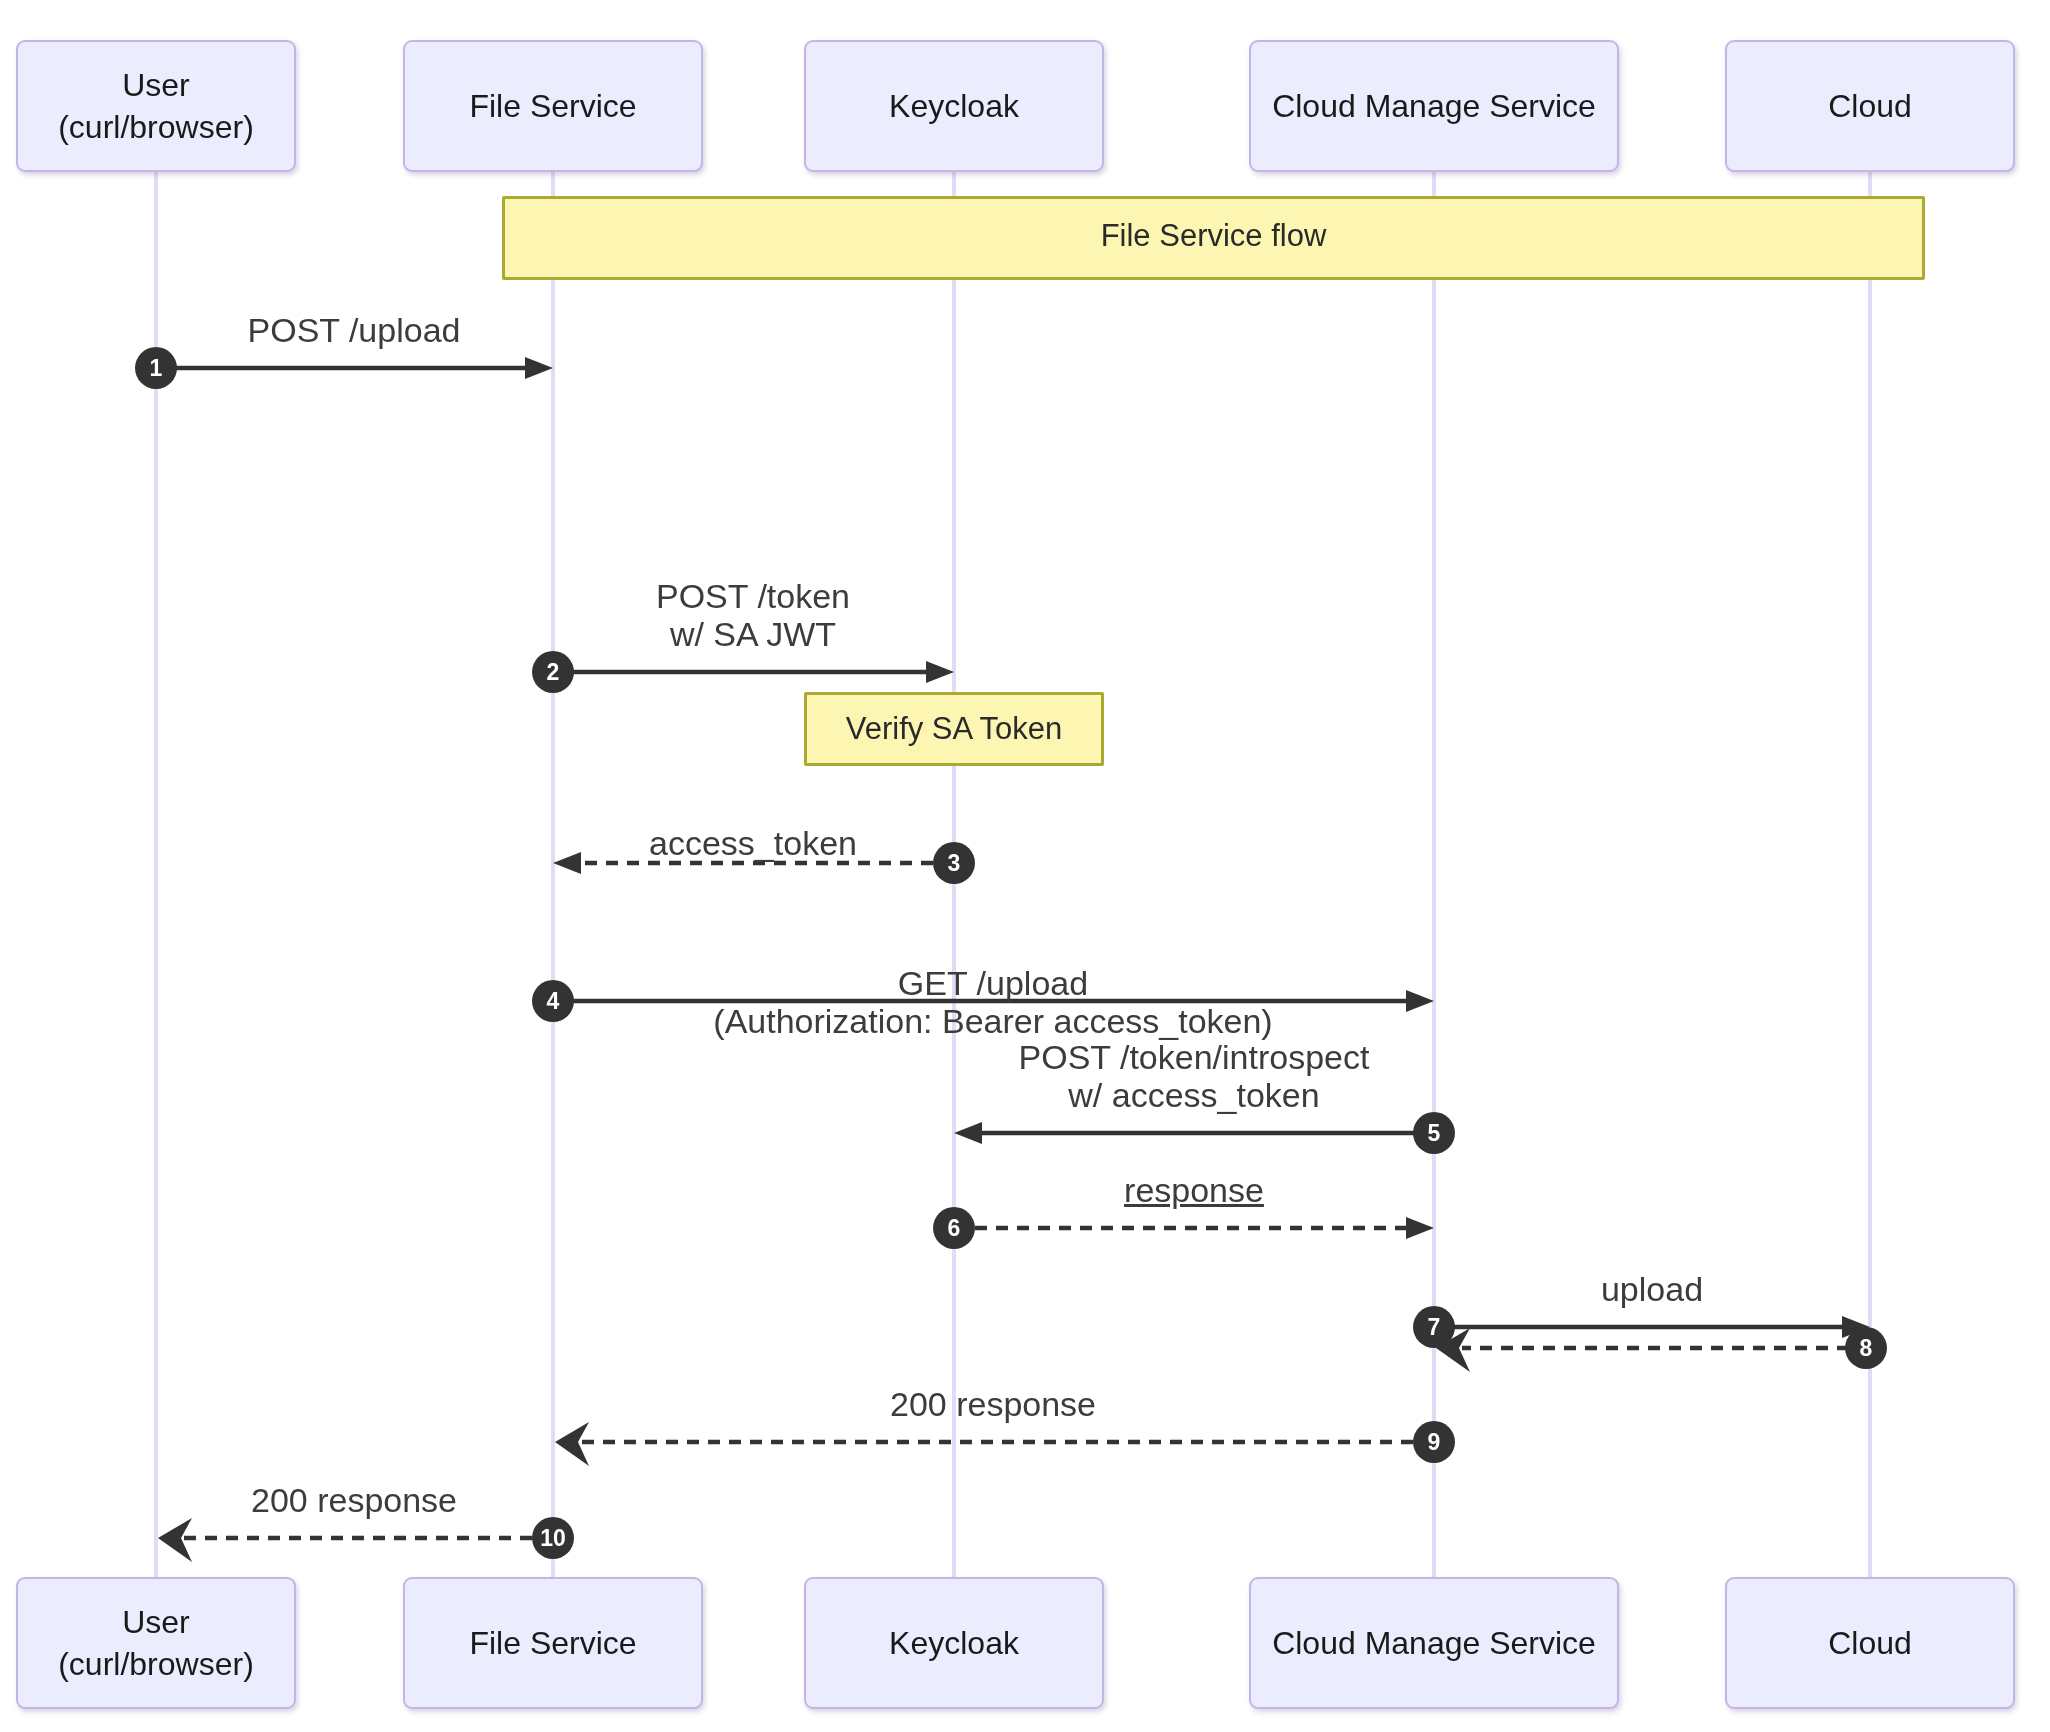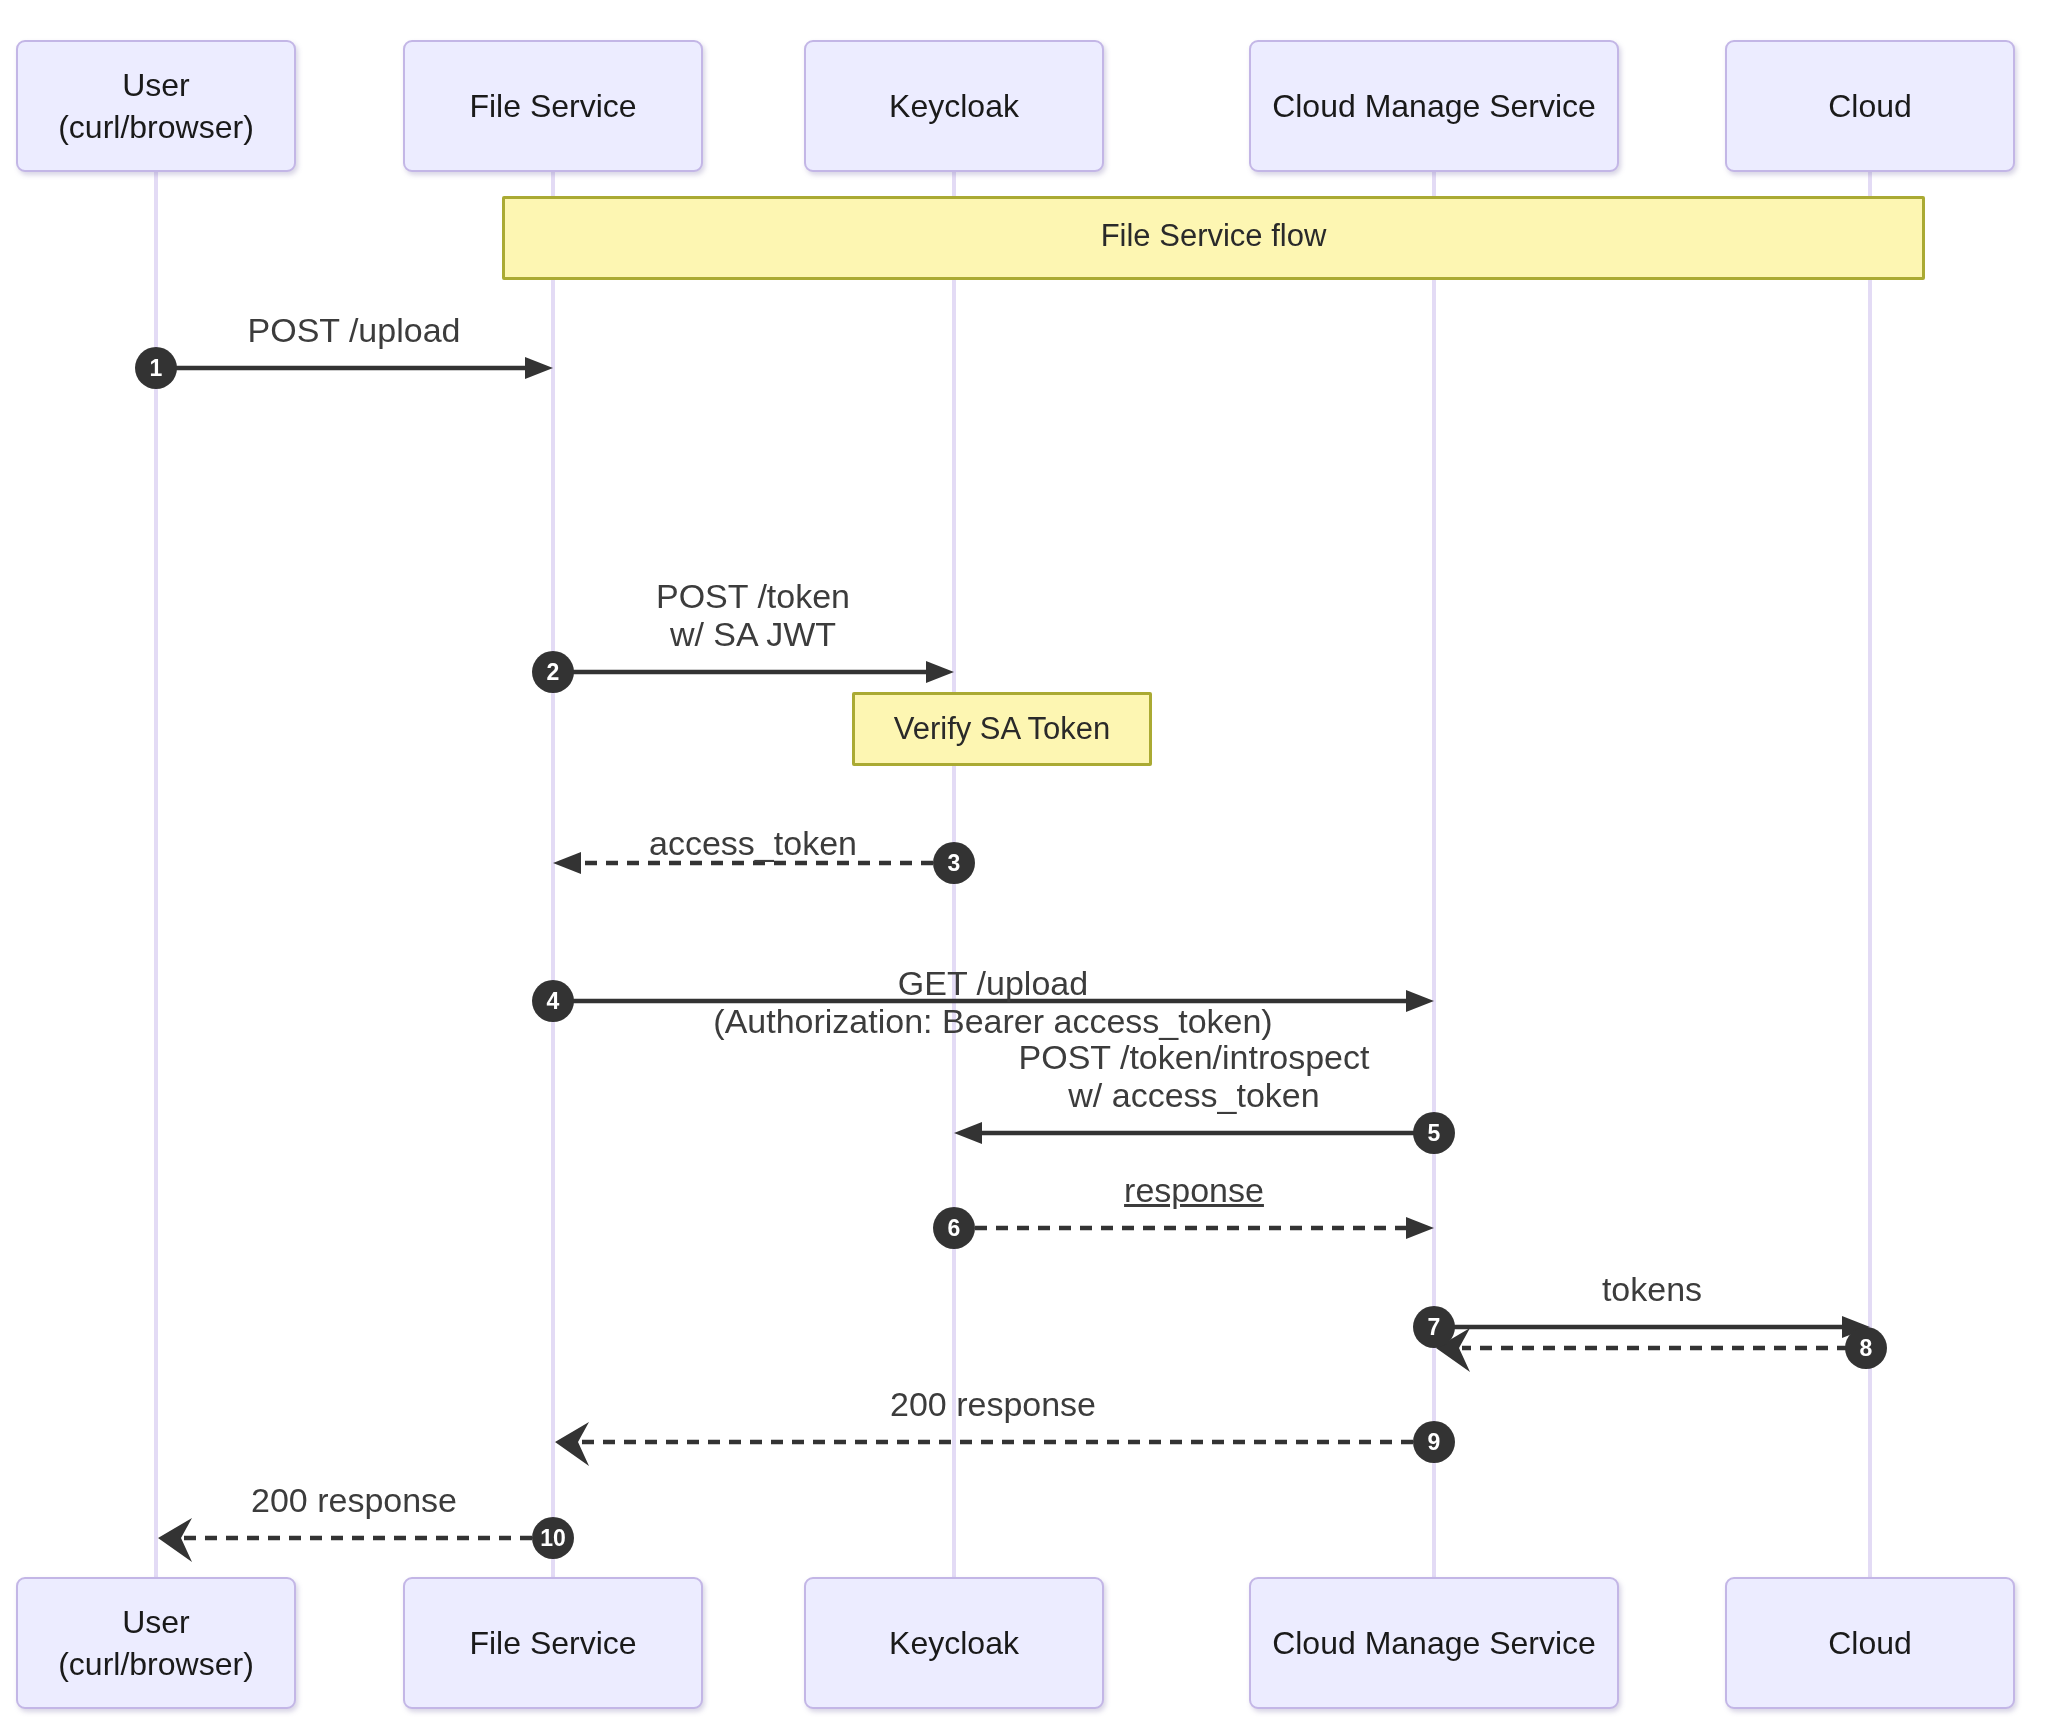--- a/index.html
+++ b/index.html
@@ -13,21 +13,21 @@
     display:flex;align-items:center;justify-content:center;text-align:center;
     font-size:32px;line-height:42px;color:#1a1a1a;white-space:pre-line;box-sizing:border-box;
   }
   .lifeline{position:absolute;width:4px;background:#E3DBF5;top:172px;height:1405px;}
   .note{
     position:absolute;background:#FDF6B2;border:3px solid #AAAA33;box-sizing:border-box;
     text-align:center;font-size:31px;color:#2a2a2a;white-space:pre-line;border-radius:2px;
   }
   .note-banner{line-height:74px;}
   .note-k8s{line-height:48px;padding-top:12px;}
-  .note-verify{line-height:68px;margin-left:48px;}
+  .note-verify{line-height:68px;}
   .msg-label{
     position:absolute;transform:translateX(-50%);text-align:center;
     font-size:34px;line-height:38px;color:#3c3c3c;white-space:pre-line;z-index:4;
   }
   .badge{
     position:absolute;width:42px;height:42px;border-radius:50%;background:#333333;
     color:#ffffff;font-size:23px;font-weight:bold;display:flex;align-items:center;
     justify-content:center;z-index:6;transform:translate(-50%,-50%);
   }
   svg.overlay{position:absolute;left:0;top:0;z-index:3;}
@@ -87,21 +87,21 @@
 
   <div class="msg-label" style="left:354px; top:311px;">POST /upload</div>
   <div class="msg-label" style="left:753px; top:577px;">POST /token
 w/ SA JWT</div>
   <div class="msg-label" style="left:753px; top:824px;">access_token</div>
   <div class="msg-label" style="left:993px; top:920px;margin-top:44px;">GET /upload
 (Authorization: Bearer access_token)</div>
   <div class="msg-label" style="left:1194px;top:1038px;">POST /token/introspect
 w/ access_token</div>
   <div class="msg-label" style="left:1194px;top:1171px;text-decoration:underline;">response</div>
-  <div class="msg-label" style="left:1652px;top:1270px;">tokens</div>
+  <div class="msg-label" style="left:1652px;top:1270px;">upload</div>
   <div class="msg-label" style="left:993px; top:1385px;">200 response</div>
   <div class="msg-label" style="left:354px; top:1481px;">200 response</div>
 
   <div class="note note-verify" style="left:804px;top:692px;width:300px;height:74px;">Verify SA Token</div>
 
   <div class="badge" style="left:156px; top:368px;">1</div>
   <div class="badge" style="left:553px; top:672px;">2</div>
   <div class="badge" style="left:954px; top:863px;">3</div>
   <div class="badge" style="left:553px; top:1001px;">4</div>
   <div class="badge" style="left:1434px;top:1133px;">5</div>

